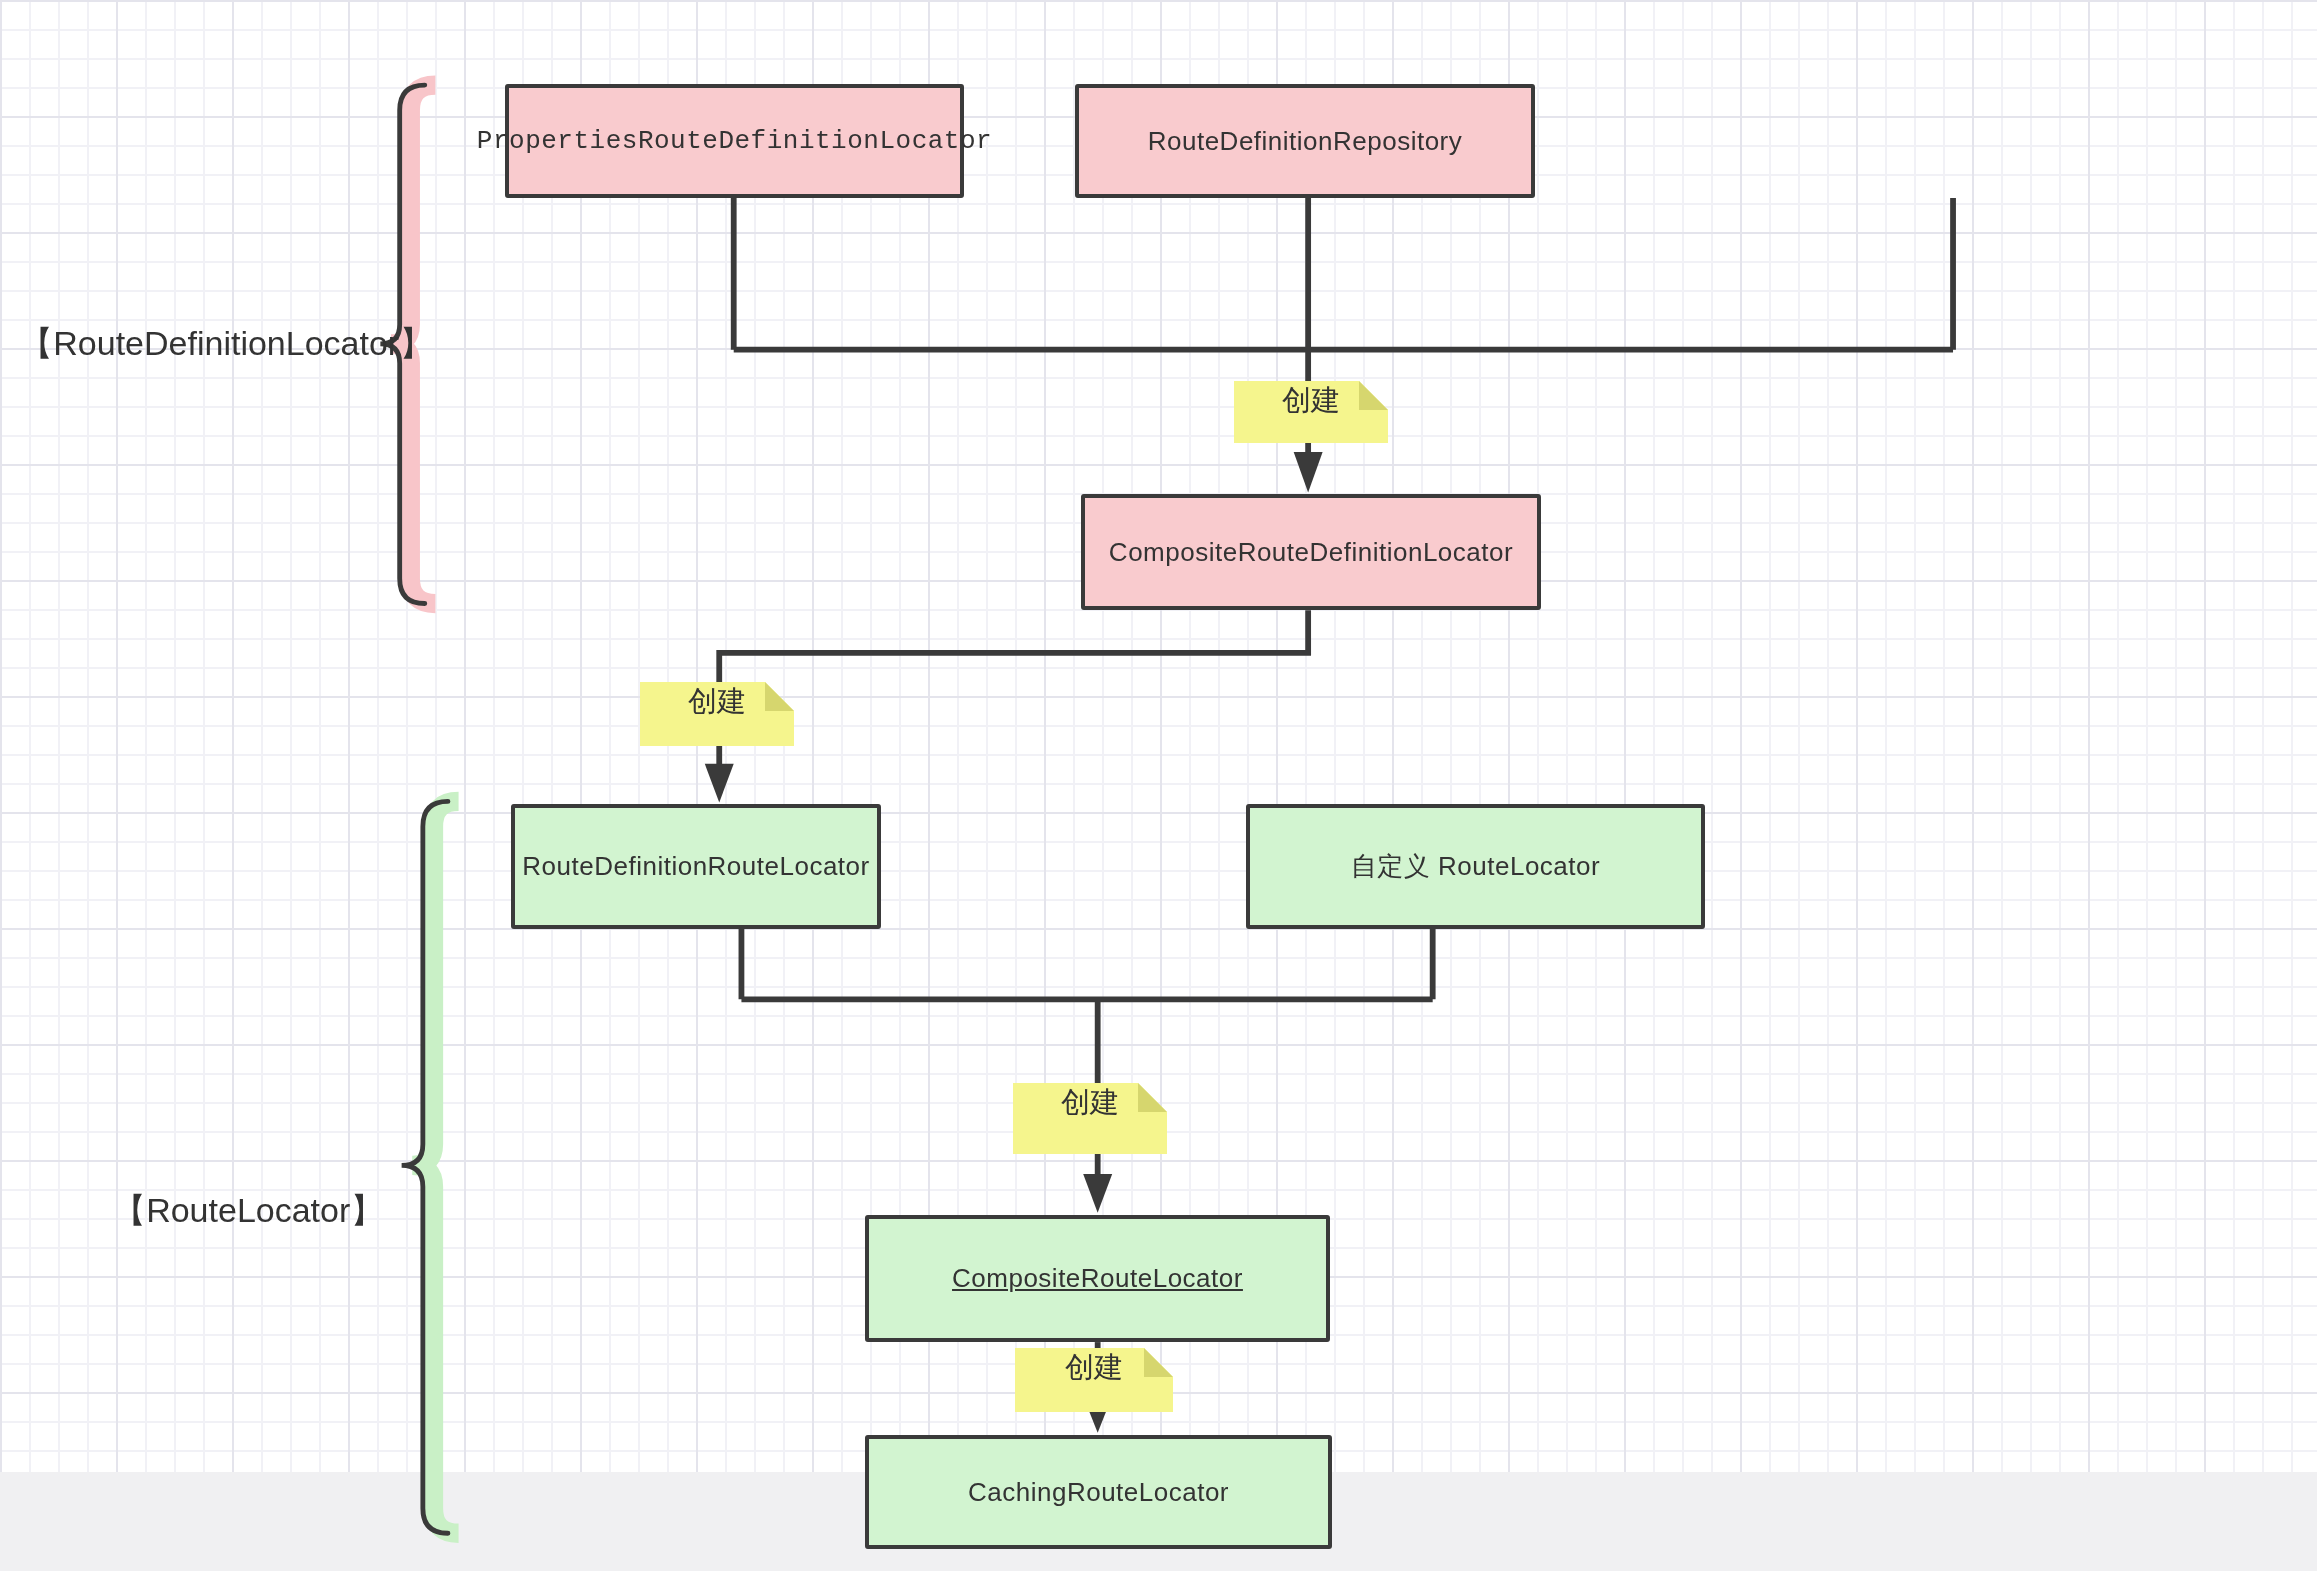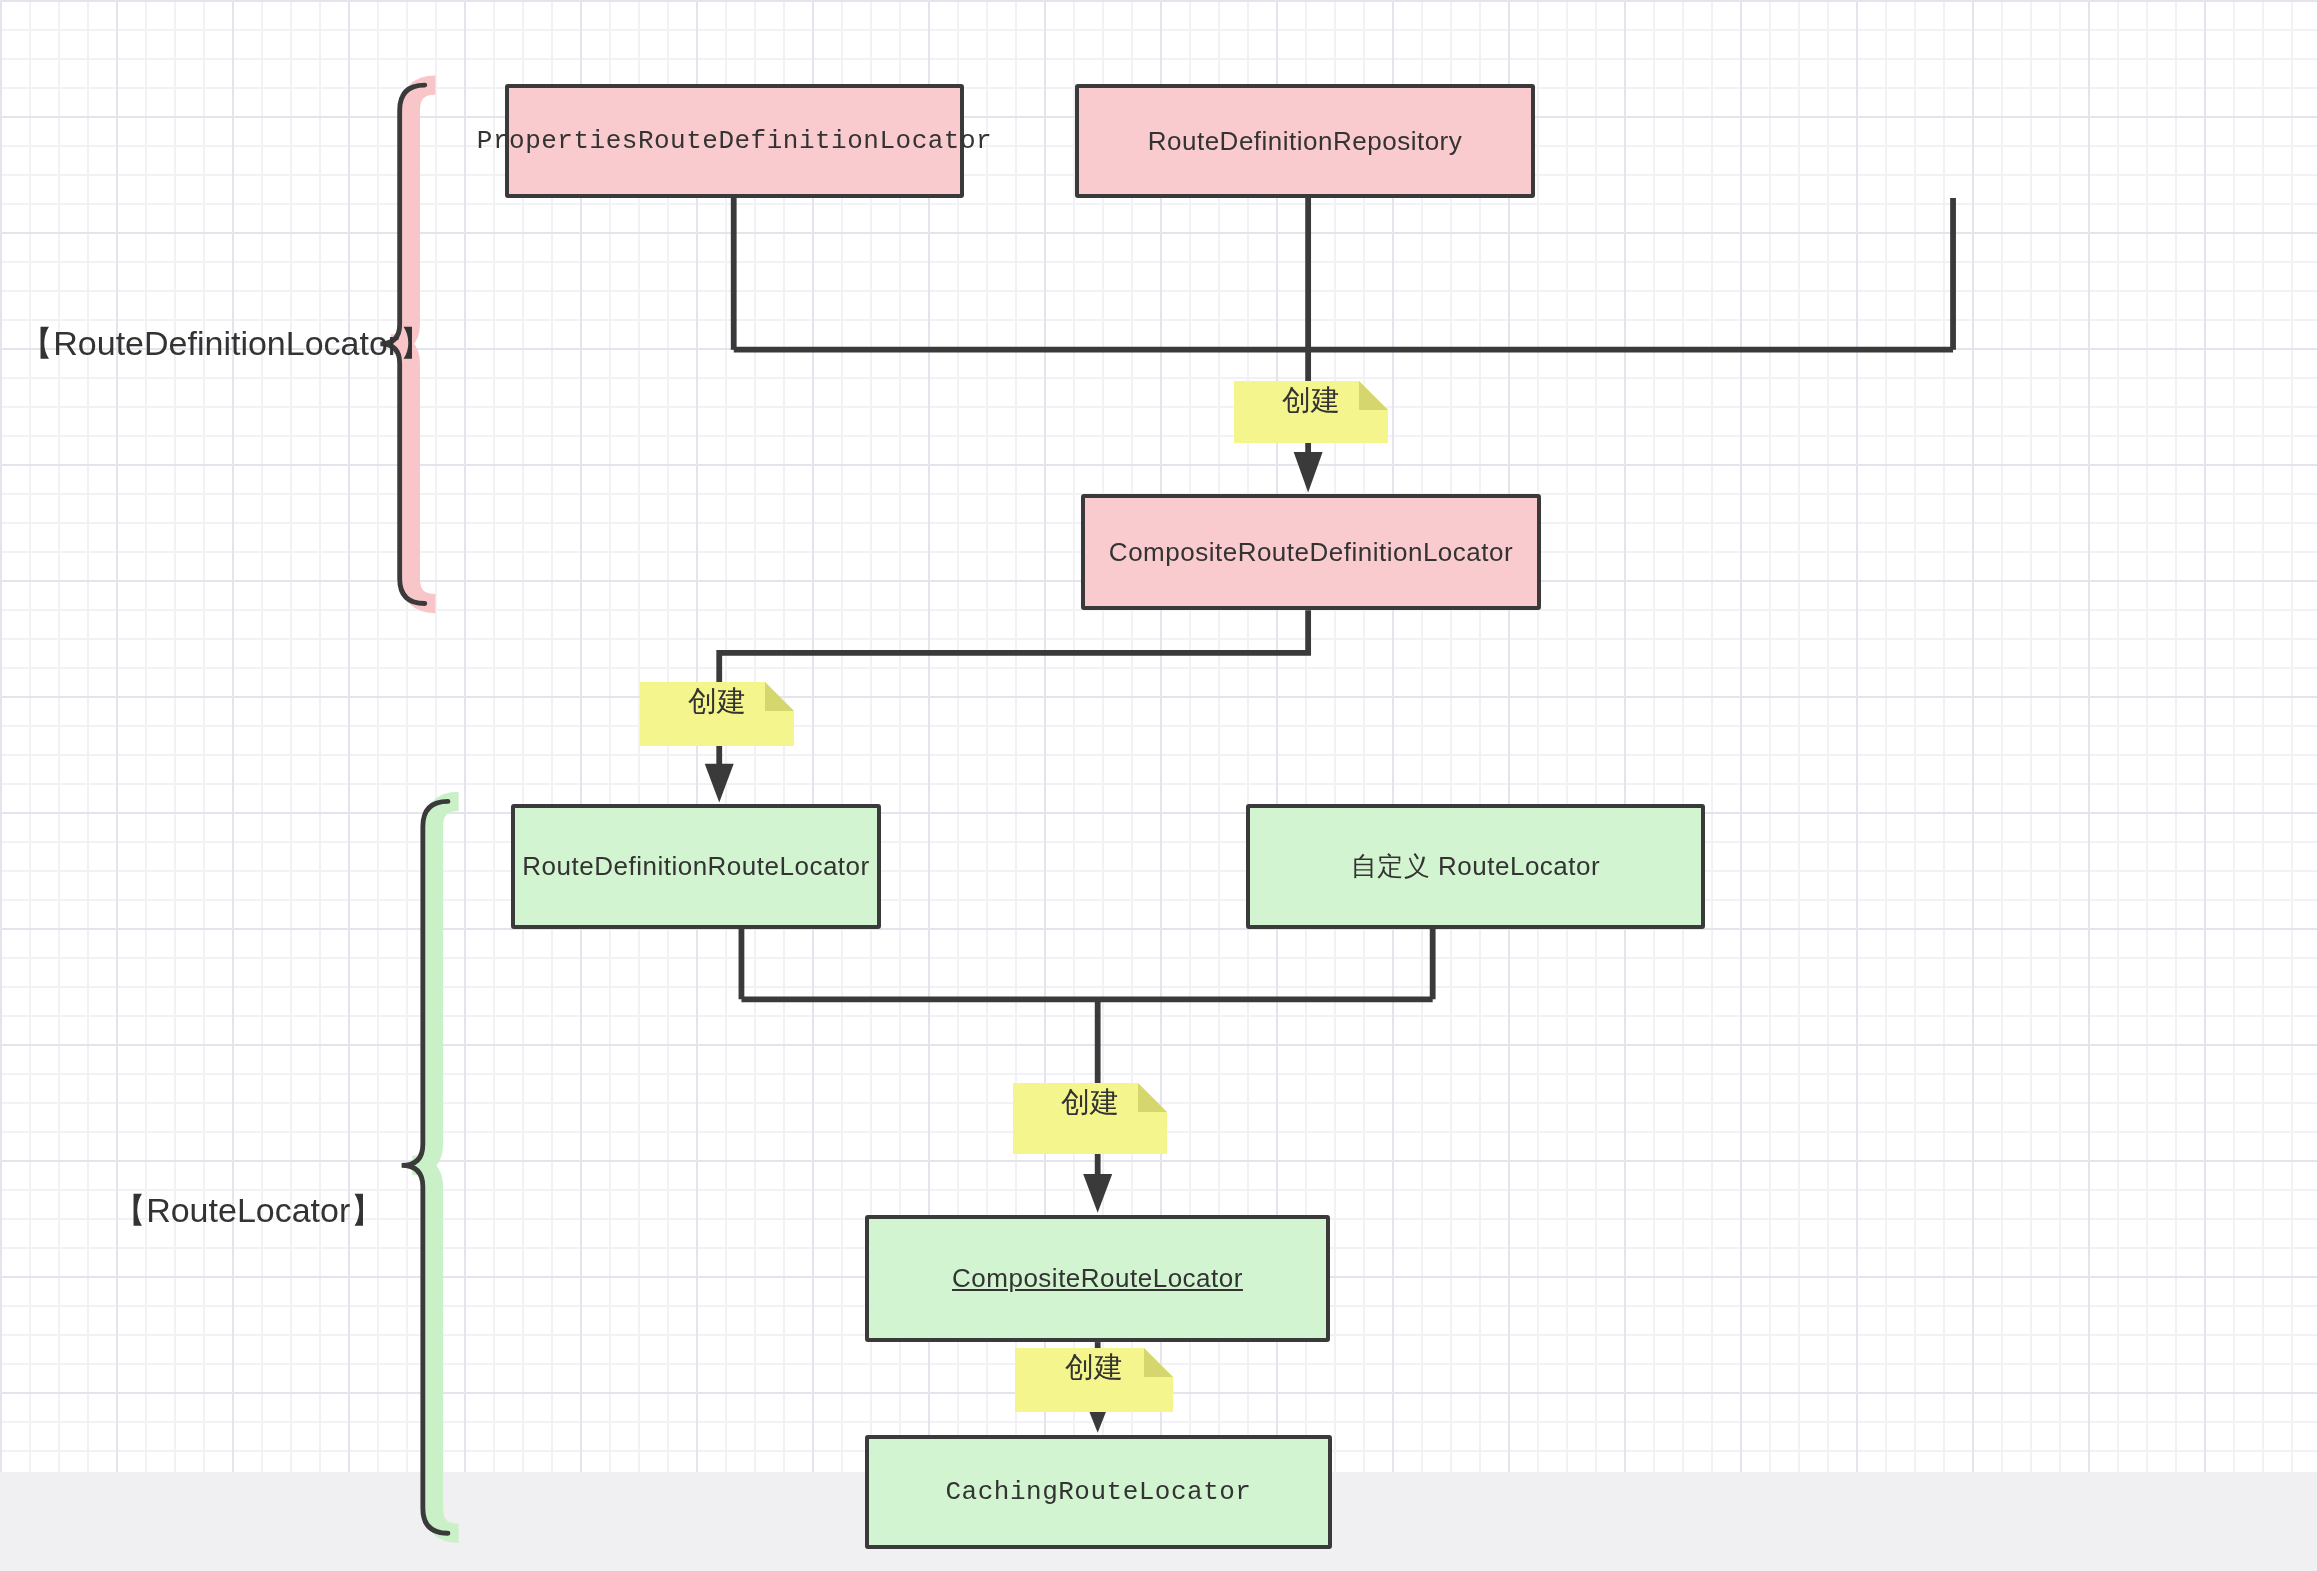--- a/index.html
+++ b/index.html
@@ -92,21 +92,21 @@
 
   <div class="node green" style="left:511px;top:804px;width:370px;height:125px;">
     <span>RouteDefinitionRouteLocator</span>
   </div>
   <div class="node green" style="left:1204px;top:804px;width:459px;height:125px;margin-left:42px;">
     <span>自定义 RouteLocator</span>
   </div>
   <div class="node green" style="left:865px;top:1215px;width:465px;height:127px;text-decoration:underline;">
     <span>CompositeRouteLocator</span>
   </div>
-  <div class="node green" style="left:865px;top:1435px;width:467px;height:114px;font-family:Liberation Mono, monospace;">
+  <div class="node green" style="left:865px;top:1435px;width:467px;height:114px;">
     <span>CachingRouteLocator</span>
   </div>
 
   <div class="note" style="left:1234px;top:381px;width:154px;height:62px;">
     <span class="fold"></span>
     <span>创建</span>
   </div>
   <div class="note" style="left:640px;top:682px;width:154px;height:64px;">
     <span class="fold"></span>
     <span>创建</span>

